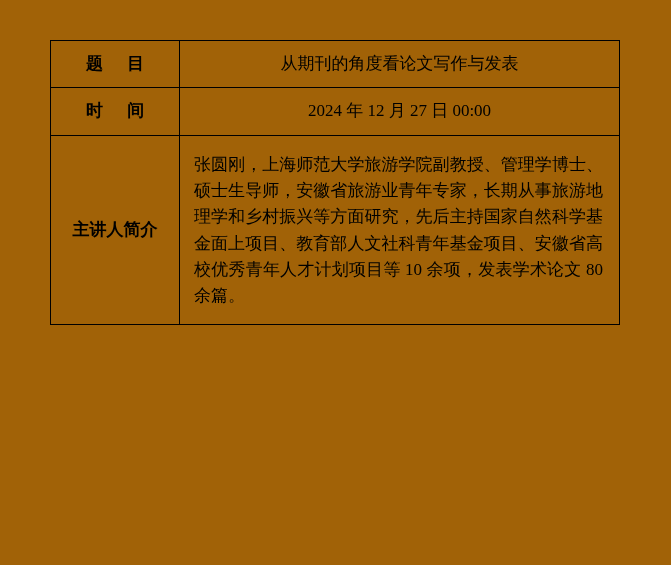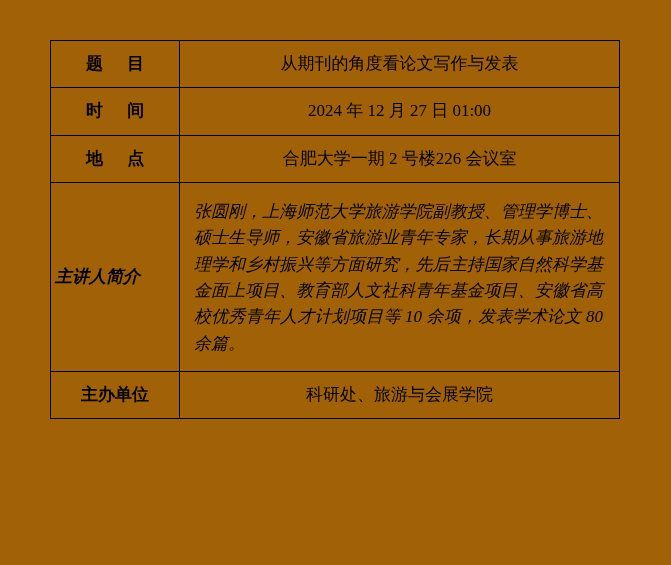--- a/index.html
+++ b/index.html
@@ -49,55 +49,46 @@
     letter-spacing: 10px;
     margin-right: -10px;
     display: inline-block;
   }
   td.value {
     padding: 10px 14px;
     text-align: center;
   }
   td.bio-label {
     width: 120px;
+    text-align: center;
     font-weight: bold;
     padding: 10px 4px;
     vertical-align: middle;
-    font-style: italic;
   }
   td.bio-value {
     padding: 16px 16px 14px 14px;
     text-align: justify;
     text-justify: inter-ideograph;
     line-height: 2.3;
     font-size: 17px;
-    font-style: italic;
   }
 </style>
 </head>
 <body>
 
 <div class="sheet">
   <table class="info-table">
     <tbody>
       <tr>
         <td class="label"><span class="spaced">题  目</span></td>
         <td class="value">从期刊的角度看论文写作与发表</td>
       </tr>
       <tr>
         <td class="label"><span class="spaced">时  间</span></td>
-        <td class="value">2024 年 12 月 27 日 01:00</td>
-      </tr>
-      <tr>
-        <td class="label"><span class="spaced">地  点</span></td>
-        <td class="value">合肥大学一期 2 号楼226 会议室</td>
+        <td class="value">2024 年 12 月 27 日 00:00</td>
       </tr>
       <tr>
         <td class="bio-label">主讲人简介</td>
         <td class="bio-value">张圆刚，上海师范大学旅游学院副教授、管理学博士、硕士生导师，安徽省旅游业青年专家，长期从事旅游地理学和乡村振兴等方面研究，先后主持国家自然科学基金面上项目、教育部人文社科青年基金项目、安徽省高校优秀青年人才计划项目等 10 余项，发表学术论文 80 余篇。</td>
-      </tr>
-      <tr>
-        <td class="label">主办单位</td>
-        <td class="value">科研处、旅游与会展学院</td>
       </tr>
     </tbody>
   </table>
 </div>
 
 </body></html>

